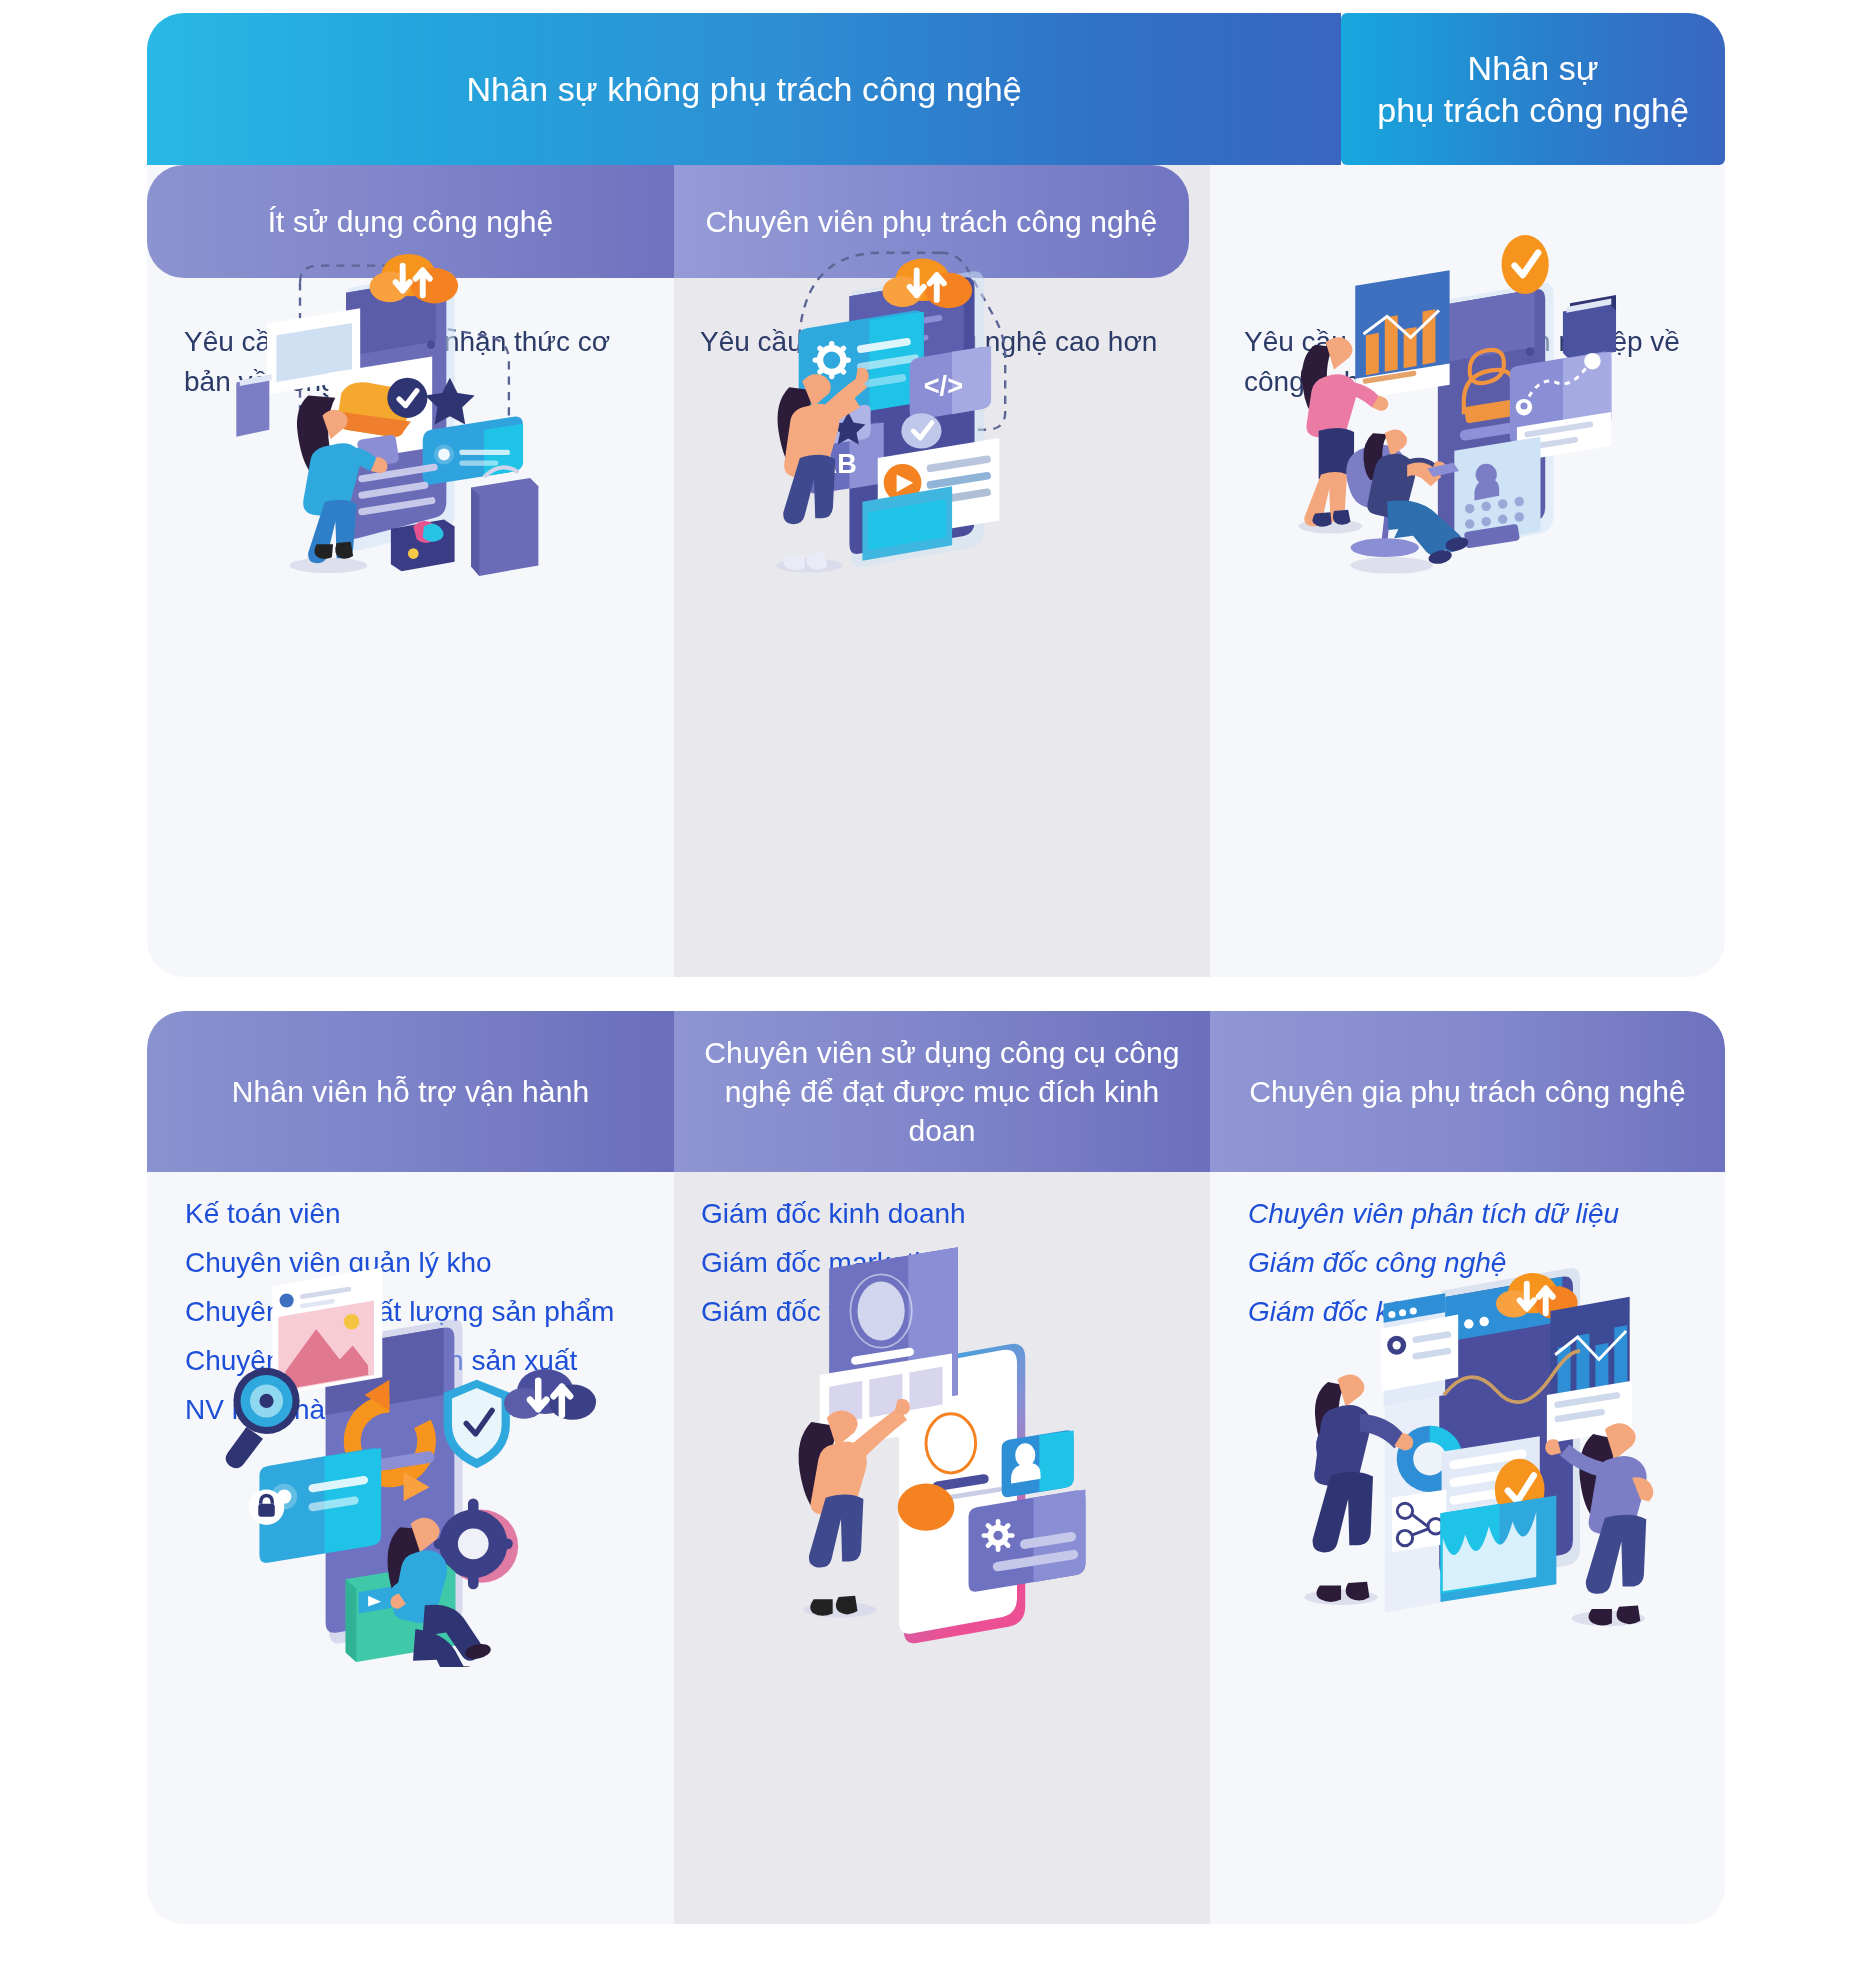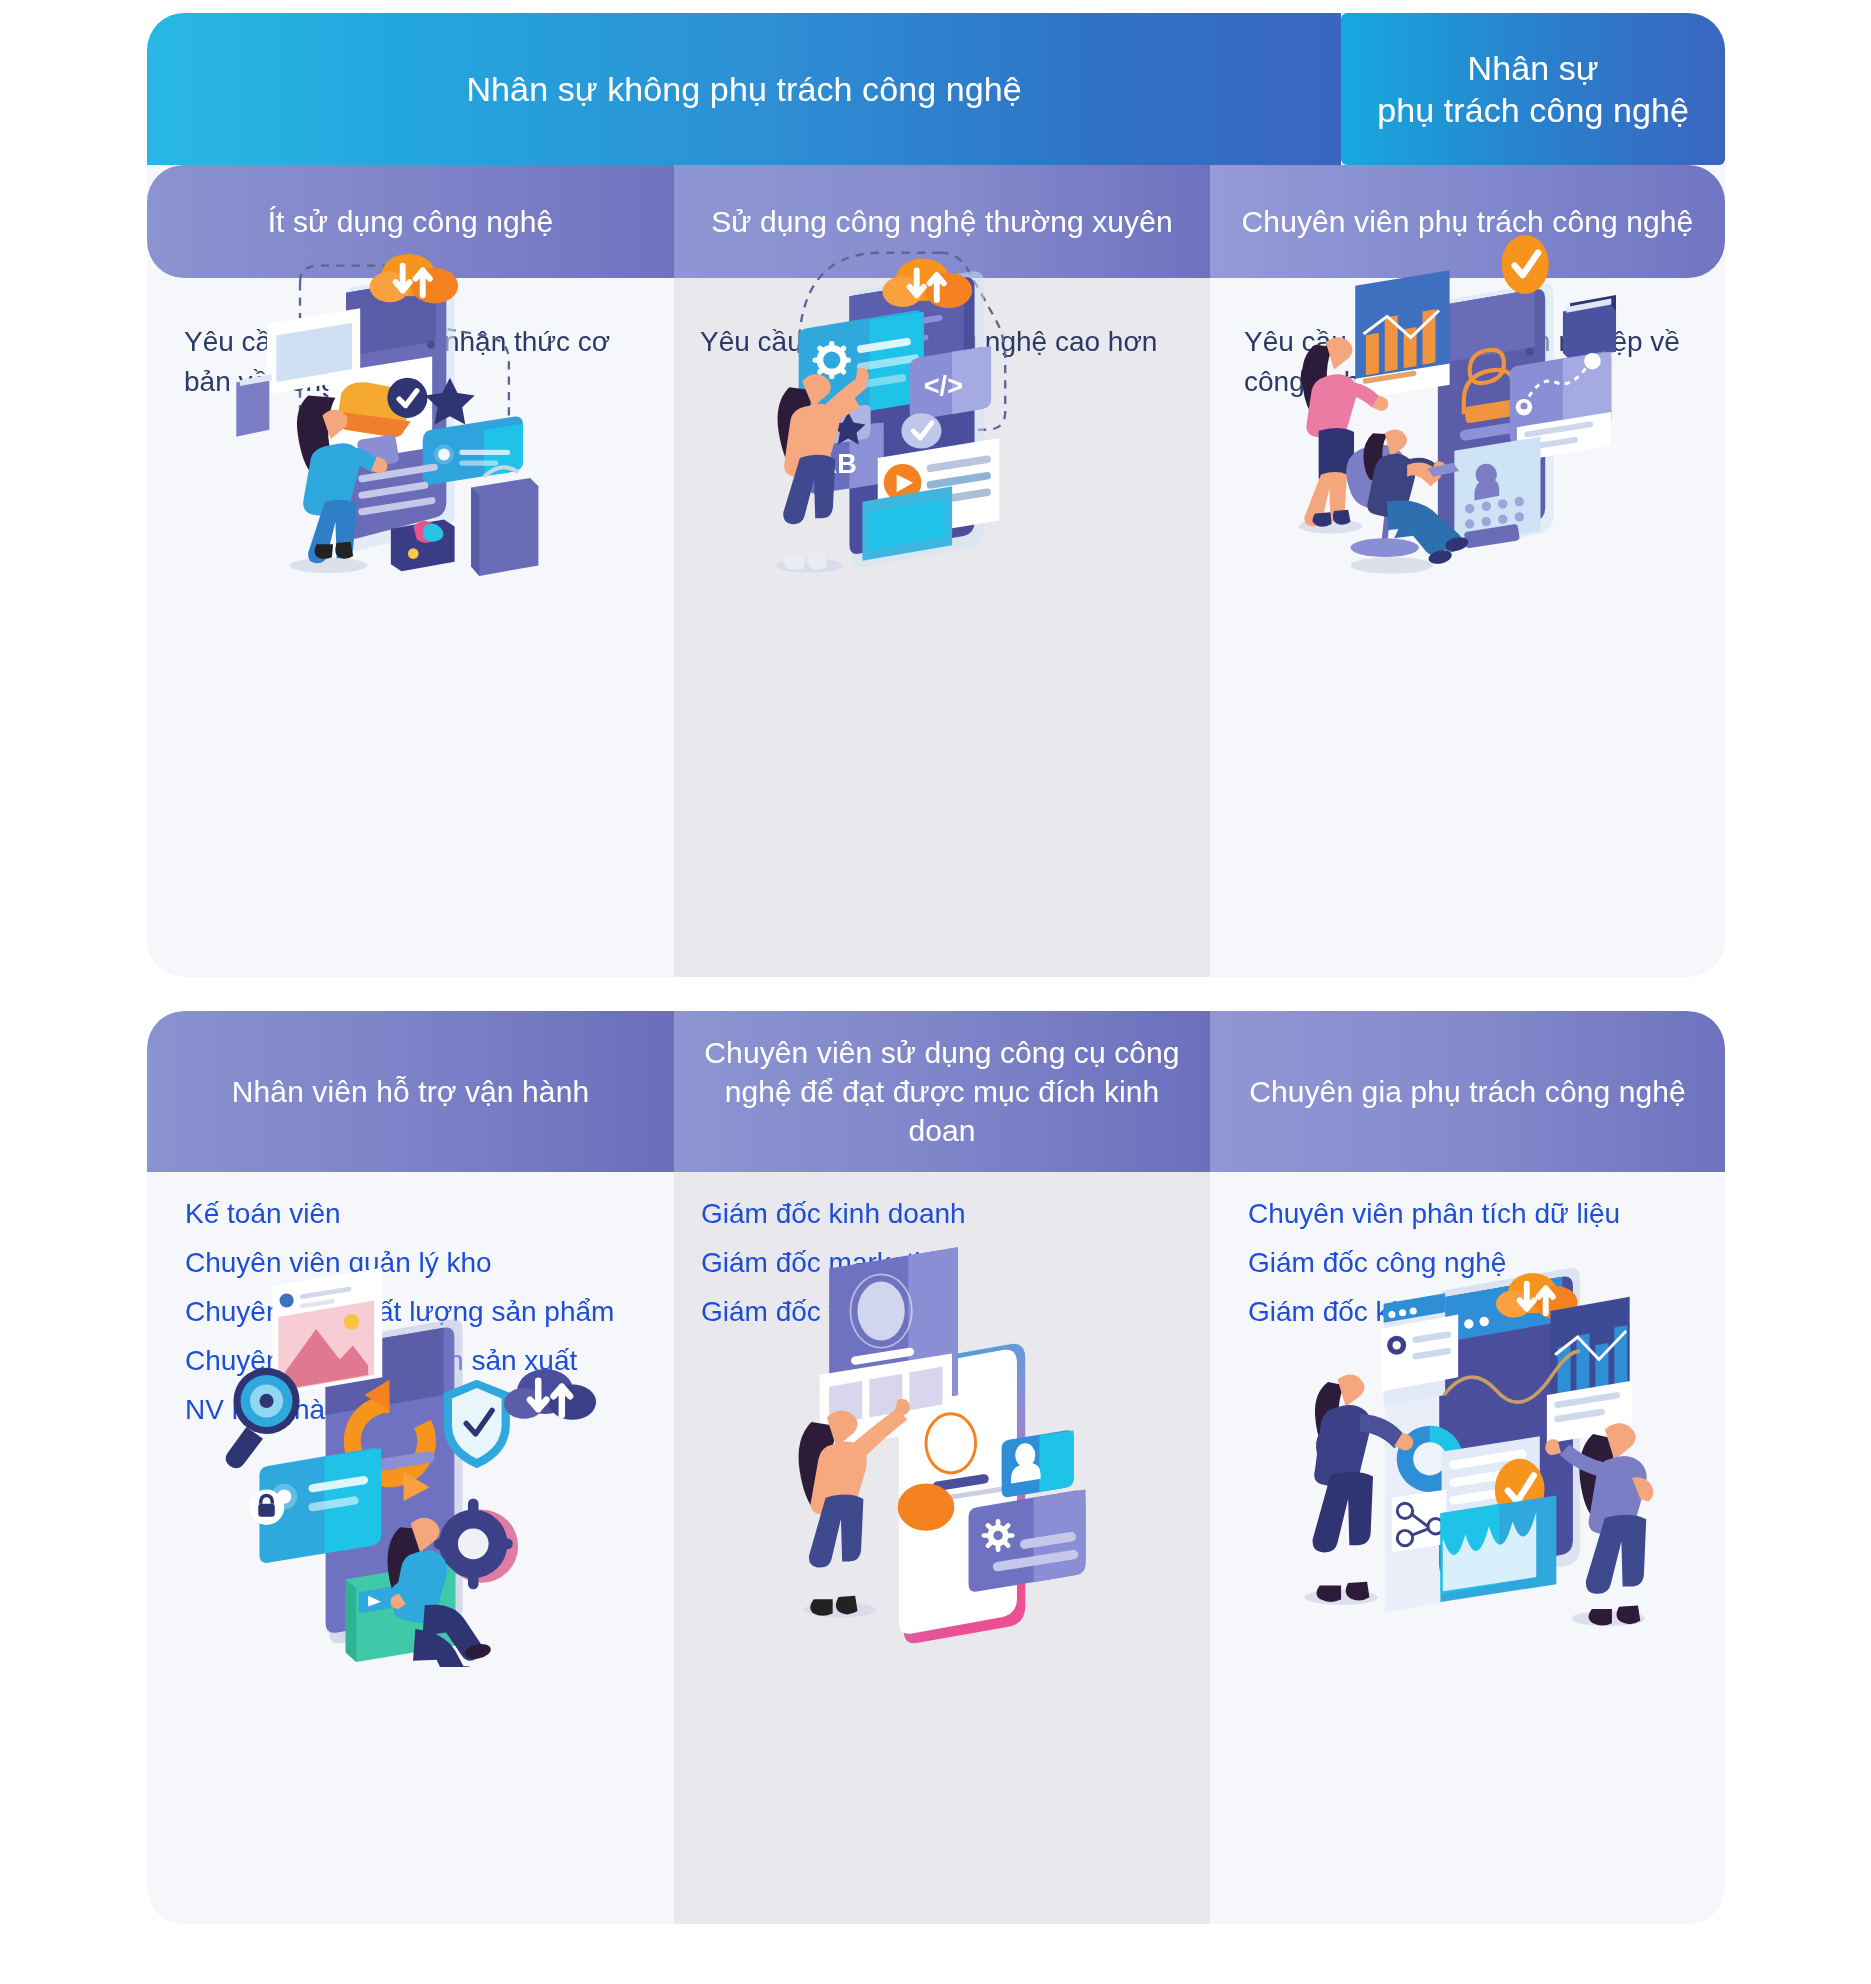--- a/index.html
+++ b/index.html
@@ -75,21 +75,21 @@
   }
   #card1 .ccol.w2 .desc{padding-left:26px;}
   #card1 .ccol.w3 .desc{padding-left:34px;}
 
   .list{list-style:none;margin:0;padding:28px 23.6px 0 38px;}
   .list li{
     color:#1d4ed8;font-size:28px;line-height:1.0;font-weight:400;
     margin:0 0 21px 0;white-space:nowrap;
   }
   #card2 .ccol.w2 .list{padding-left:27px;}
-  #card2 .ccol.w3 .list{}
+  #card2 .ccol.w3 .list{font-style:italic;}
 
   
   .illus{position:absolute;left:0;width:100%;display:block;}
   #card1 .illus{top:216px;height:354px;}
   #card2 .illus{top:236px;height:414px;}
   .illus svg{display:block;margin:0 auto;}
 </style>
 </head>
 <body>
 
@@ -109,23 +109,20 @@
       </div>
       <div class="banner banner-right">
         <div class="banner-title" style="white-space:pre-line">Nhân sự
 phụ trách công nghệ</div>
       </div>
     </div>
 
     <div class="sub-row">
       <div class="sub c1">
         <div class="sub-title">Ít sử dụng công nghệ</div>
-      </div>
-      <div class="sub c2">
-        <div class="sub-title">Sử dụng công nghệ thường xuyên</div>
       </div>
       <div class="sub c3">
         <div class="sub-title">Chuyên viên phụ trách công nghệ</div>
       </div>
     </div>
 
     <div class="content-row">
       <div class="ccol w1">
         <div class="desc">Yêu cầu lý thuyết và nhận thức cơ bản về công nghệ</div>
       </div>

